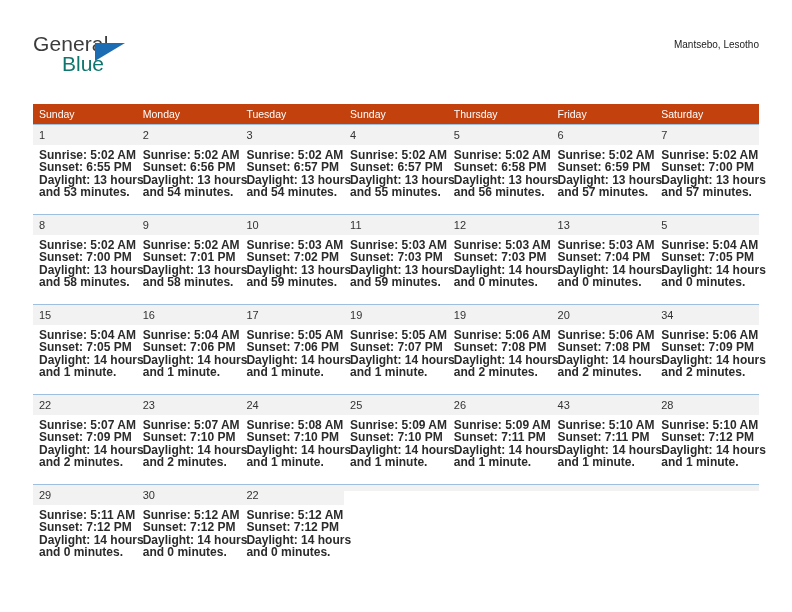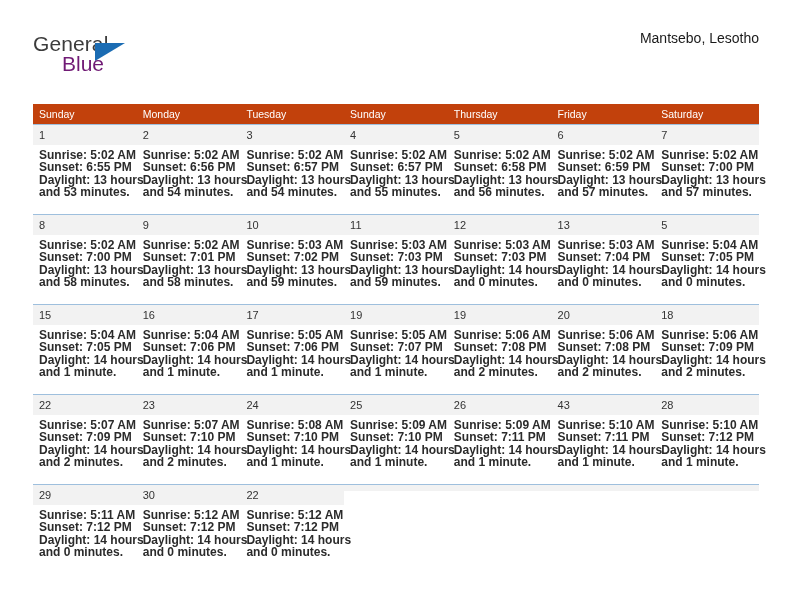--- a/index.html
+++ b/index.html
@@ -43,21 +43,21 @@
     font-size: 21px;
     letter-spacing: 0.1px;
     color: #3c3c3c;
     font-family: "Liberation Sans", sans-serif;
   }
   .brand-blue {
     position: absolute;
     left: 29px;
     top: 20px;
     font-size: 21px;
-    color: #701a75;
+    color: #0f766e;
     font-family: "Liberation Sans", sans-serif;
   }
   .brand-tri {
     position: absolute;
     left: 62px;
     top: 11px;
     width: 0;
     height: 0;
     border-left: 30px solid #1b6cb3;
     border-bottom: 18px solid transparent;
@@ -69,24 +69,24 @@
     top: 0;
     text-align: right;
   }
   .cal-title {
     font-size: 27px;
     color: #1a1a1a;
     line-height: 32px;
     white-space: nowrap;
   }
   .cal-location {
-    font-size: 14px;
+    font-size: 10px;
     color: #1a1a1a;
     line-height: 20px;
-    margin-top: 0;
+    margin-top: 7px;
     white-space: nowrap;
   }
 
   
   .calendar {
     position: absolute;
     left: 33px;
     top: 104px;
     width: 726px;
     border-collapse: collapse;
@@ -350,21 +350,21 @@
           <td>
             <span class="daynum">20</span>
             <div class="cell-body">
               <div>Sunrise: 5:06 AM</div>
               <div>Sunset: 7:08 PM</div>
               <div>Daylight: 14 hours</div>
               <div>and 2 minutes.</div>
             </div>
           </td>
           <td>
-            <span class="daynum">18</span>
+            <span class="daynum">34</span>
             <div class="cell-body">
               <div>Sunrise: 5:06 AM</div>
               <div>Sunset: 7:09 PM</div>
               <div>Daylight: 14 hours</div>
               <div>and 2 minutes.</div>
             </div>
           </td>
         </tr>
         <tr class="week-row">
           <td>

